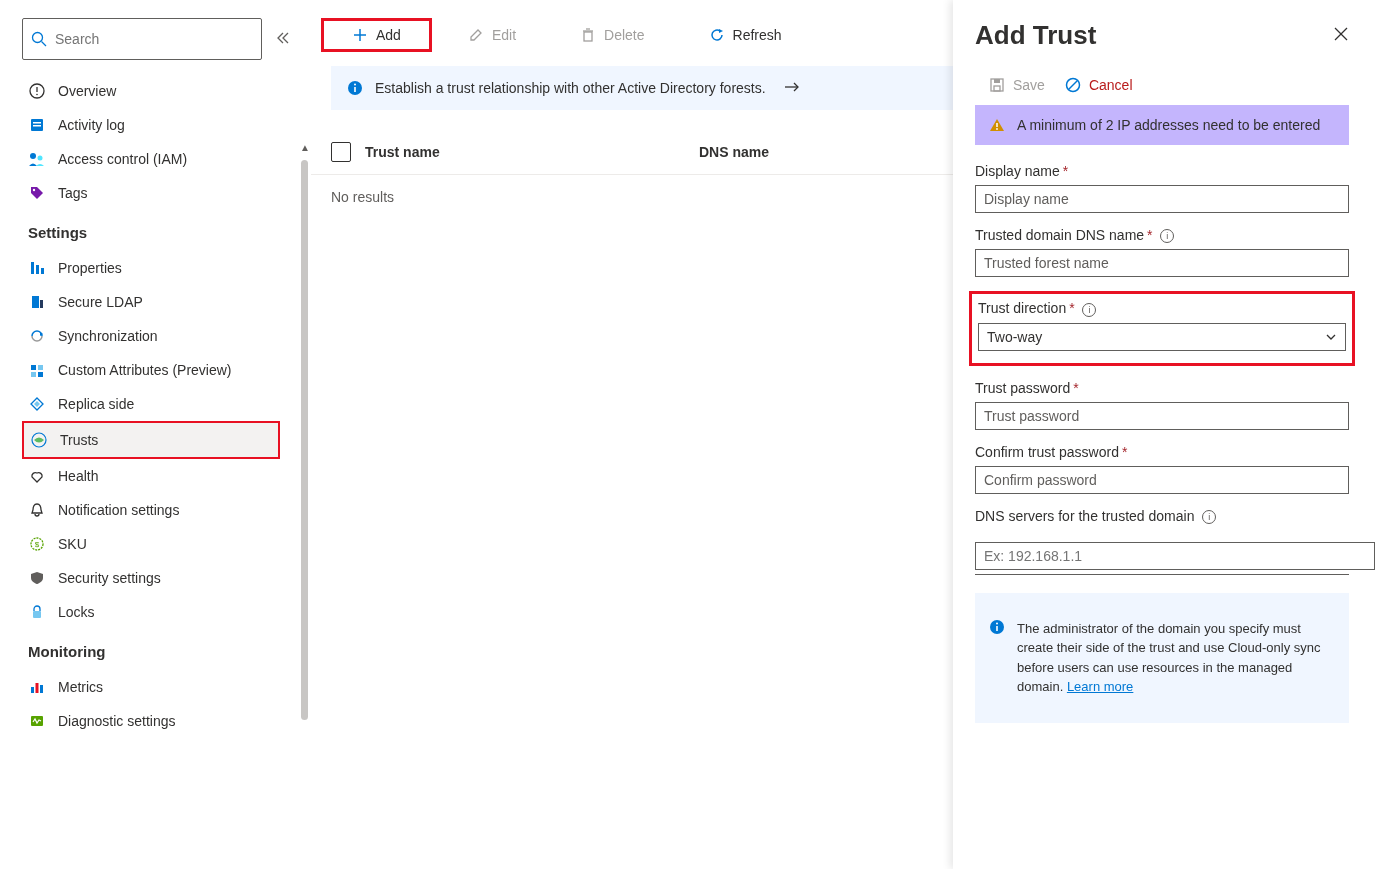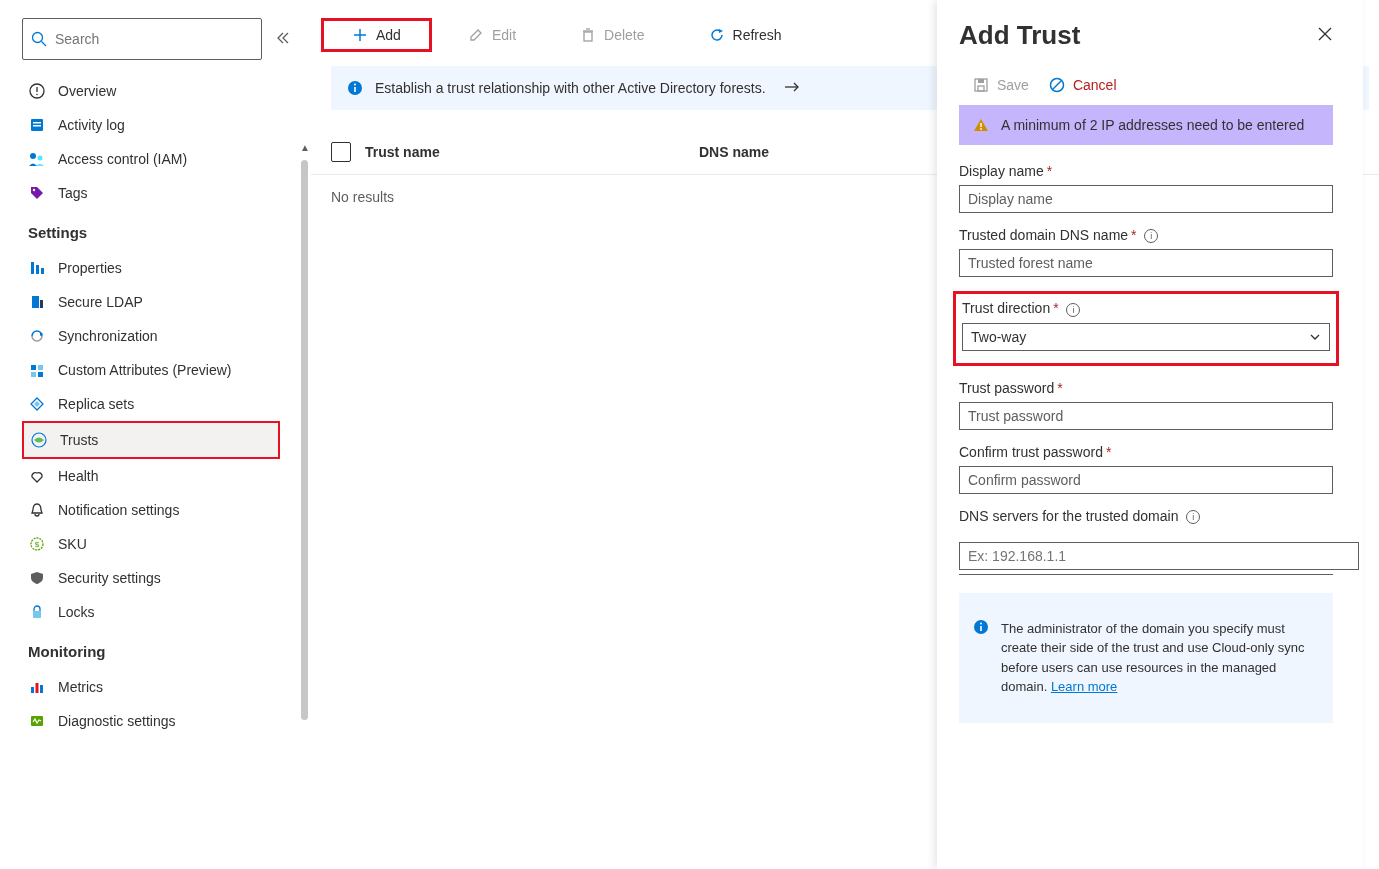--- a/index.html
+++ b/index.html
@@ -26,21 +26,21 @@
 .tb-btn.active { color: #323130; }
 .tb-btn.disabled { color: #a19f9d; }
 .info-banner { margin: 0 10px 20px 20px; background: #f0f6ff; padding: 14px 16px; display: flex; align-items: center; gap: 12px; font-size: 14px; }
 .info-banner .arrow { margin-left: 6px; }
 .table-head { display: flex; padding: 12px 20px; font-weight: 600; align-items: center; gap: 14px; border-bottom: 1px solid #edebe9; }
 .checkbox { width: 20px; height: 20px; border: 1px solid #323130; border-radius: 2px; }
 .no-results { padding: 14px 20px; color: #605e5c; }
 
 .highlight-red { border: 3px solid #e81123; }
 
-.panel { position: absolute; right: 16px; top: 0; bottom: 0; width: 426px; background: #fff; box-shadow: -3px 0 8px rgba(0,0,0,0.1); padding: 20px 30px 20px 22px; overflow-y: auto; }
+.panel { position: absolute; right: 0; top: 0; bottom: 0; width: 426px; background: #fff; box-shadow: -3px 0 8px rgba(0,0,0,0.1); padding: 20px 30px 20px 22px; overflow-y: auto; }
 .panel-head { display: flex; justify-content: space-between; align-items: center; margin-bottom: 26px; }
 .panel-head h1 { font-size: 26px; font-weight: 600; }
 .panel-actions { display: flex; gap: 20px; align-items: center; margin-bottom: 12px; padding-left: 14px; }
 .panel-actions .save { color: #a19f9d; display: flex; align-items: center; gap: 8px; }
 .panel-actions .cancel { color: #b91c1c; display: flex; align-items: center; gap: 8px; cursor: pointer; }
 .warn-box { background: #c4b5fd; padding: 12px 14px; display: flex; align-items: center; gap: 12px; margin-bottom: 18px; }
 .form-group { margin-bottom: 14px; }
 .form-label { display: block; margin-bottom: 6px; font-size: 14px; }
 .req { color: #a4262c; margin-left: 3px; }
 .form-input { width: 100%; border: 1px solid #605e5c; padding: 5px 8px; font-size: 14px; outline: none; }
@@ -160,21 +160,21 @@
           </span>
         <span>Custom Attributes (Preview)</span>
       </div>
       <div class="nav-item">
         <span class="icn">
             <svg width="16" height="16">
               <polygon points="8,2 14,8 8,14 2,8" fill="none" stroke="#0078d4" stroke-width="1.3"></polygon>
               <polygon points="8,5 11,8 8,11 5,8" fill="#76c7f0"></polygon>
             </svg>
           </span>
-        <span>Replica sets</span>
+        <span>Replica side</span>
       </div>
       <div class="nav-item selected highlight-red" style="border-width:2px">
         <span class="icn">
             <svg width="16" height="16">
               <circle cx="8" cy="8" r="7" fill="none" stroke="#0078d4" stroke-width="1.2"></circle>
               <path d="M3 8 Q8 3 13 8 Q8 13 3 8" fill="#5dbb63"></path>
             </svg>
           </span>
         <span>Trusts</span>
       </div>

